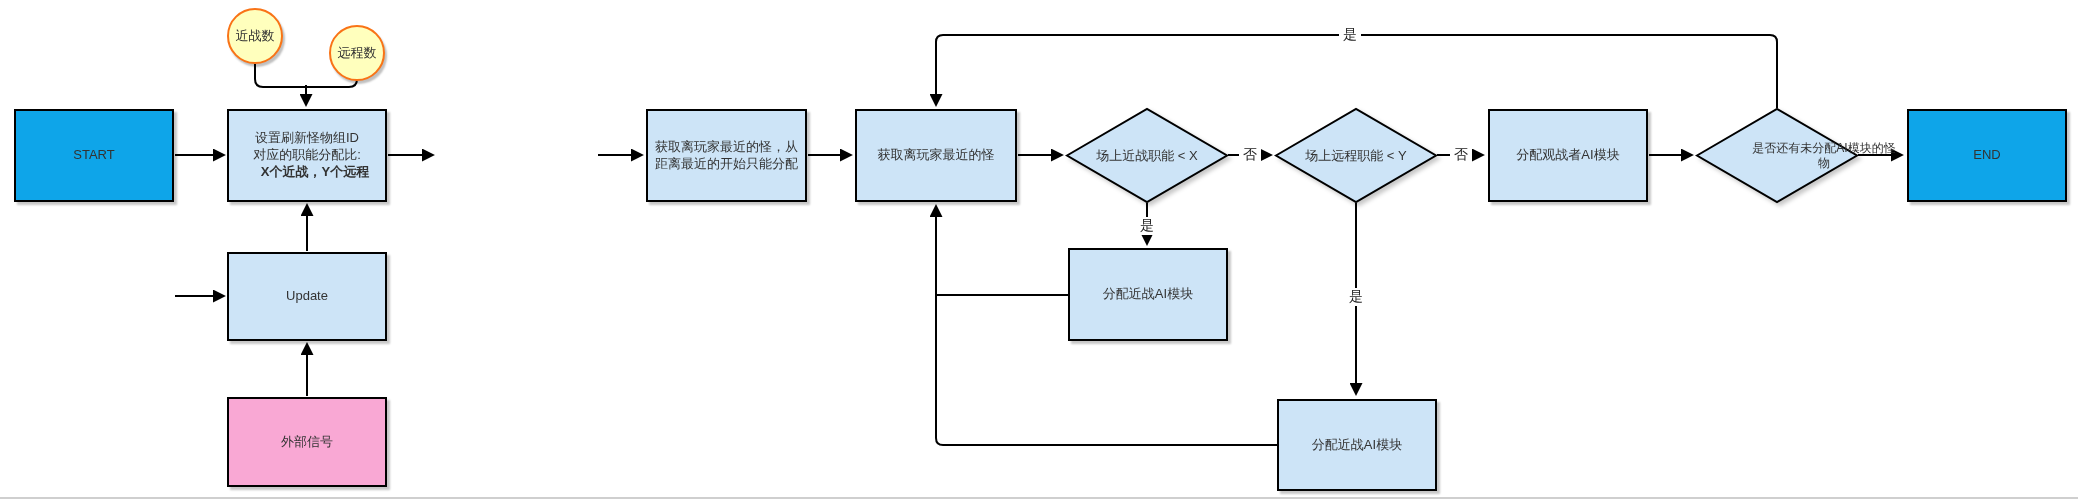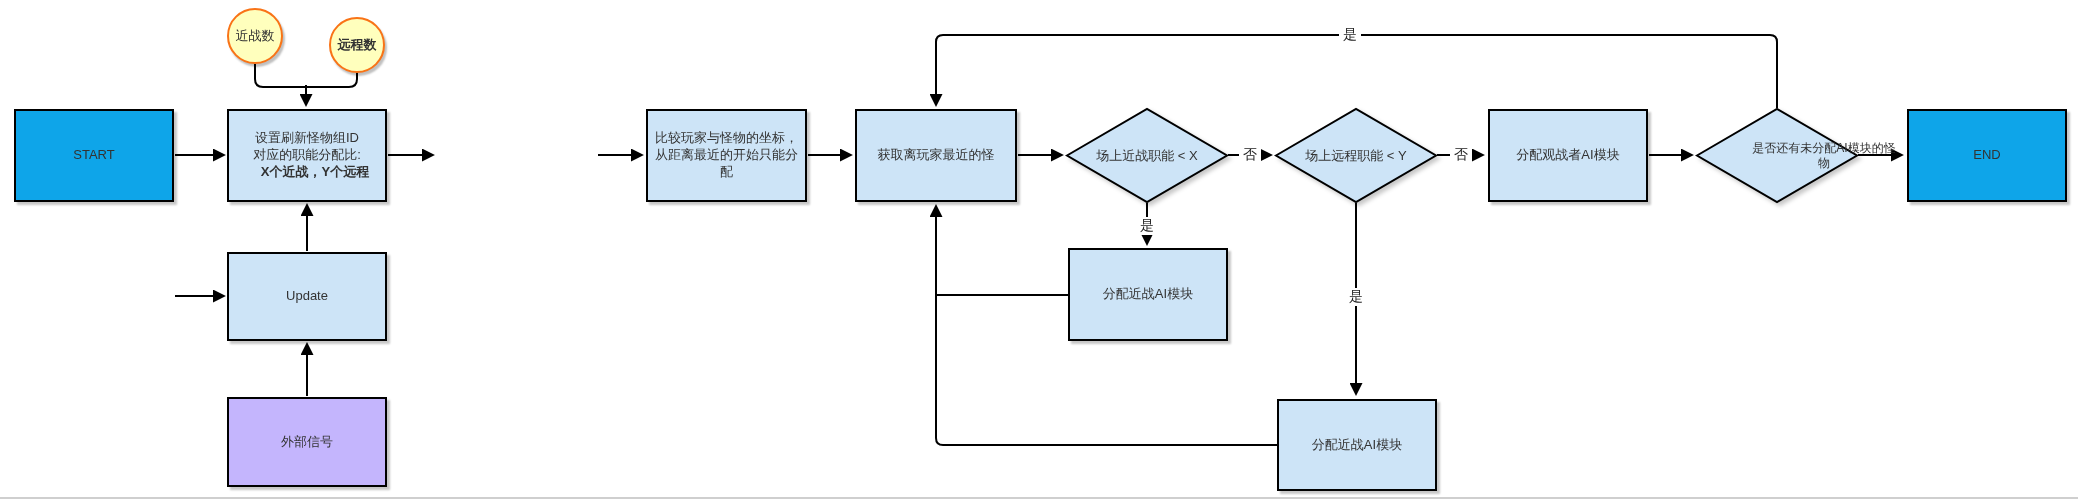--- a/index.html
+++ b/index.html
@@ -21,21 +21,21 @@
     border:2px solid #000;
     box-sizing:border-box;
     display:flex;flex-direction:column;align-items:center;justify-content:center;
     text-align:center;
     font-size:13px;line-height:1.3;
     box-shadow:3px 3px 2px rgba(0,0,0,0.22);
     padding:2px 4px;
   }
   .blue{background:#cde4f7;}
   .green{background:#0ea5e9;}
-  .pink{background:#c4b5fd;}
+  .pink{background:#f9a8d4;}
   .circle{
     position:absolute;width:56px;height:56px;border-radius:50%;
     background:#ffffbd;border:2px solid #f97316;box-sizing:border-box;
     display:flex;align-items:center;justify-content:center;
     font-size:13px;box-shadow:2px 3px 2px rgba(0,0,0,0.25);
   }
   .bold{font-weight:bold;margin-left:16px;}
   .diamond-label{
     position:absolute;transform:translate(-50%,-50%);
     text-align:center;font-size:13px;line-height:1.25;pointer-events:none;
@@ -81,35 +81,35 @@
 
     <polygon class="diamond" points="1067,155.5 1147,109 1227,155.5 1147,202"></polygon>
     <polygon class="diamond" points="1276,155.5 1356,109 1436,155.5 1356,202"></polygon>
     <polygon class="diamond" points="1697,155.5 1777,109 1857,155.5 1777,202"></polygon>
   </svg>
 
   <div class="node green" style="left:14px;top:109px;width:160px;height:93px;">START</div>
 
   <div class="circle" style="left:227px;top:8px;">近战数</div>
 
-  <div class="circle" style="left:329px;top:17px;font-weight:bold;">远程数</div>
+  <div class="circle" style="left:329px;top:25px;">远程数</div>
 
   <div class="node blue" style="left:227px;top:109px;width:160px;height:93px;">
     <span>设置刷新怪物组ID</span>
     <span>对应的职能分配比:</span>
     <span class="bold">X个近战，Y个远程</span>
   </div>
 
 
   <div class="node blue" style="left:227px;top:252px;width:160px;height:89px;">Update</div>
 
   <div class="node pink" style="left:227px;top:397px;width:160px;height:90px;">外部信号</div>
 
 
-  <div class="node blue" style="left:646px;top:109px;width:161px;height:93px;">比较玩家与怪物的坐标，从距离最近的开始只能分配</div>
+  <div class="node blue" style="left:646px;top:109px;width:161px;height:93px;">获取离玩家最近的怪，从距离最近的开始只能分配</div>
 
   <div class="node blue" style="left:855px;top:109px;width:162px;height:93px;">获取离玩家最近的怪</div>
 
   <div class="node blue" style="left:1068px;top:248px;width:160px;height:93px;">分配近战AI模块</div>
 
   <div class="node blue" style="left:1277px;top:399px;width:160px;height:92px;">分配近战AI模块</div>
 
   <div class="node blue" style="left:1488px;top:109px;width:160px;height:93px;">分配观战者AI模块</div>
 
   <div class="node green" style="left:1907px;top:109px;width:160px;height:93px;">END</div>

